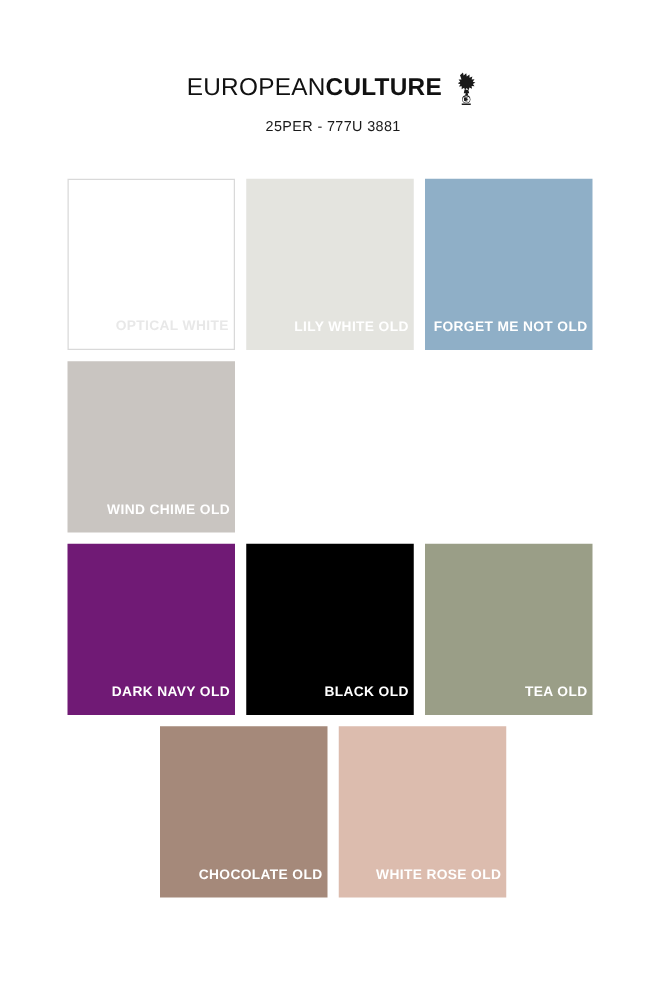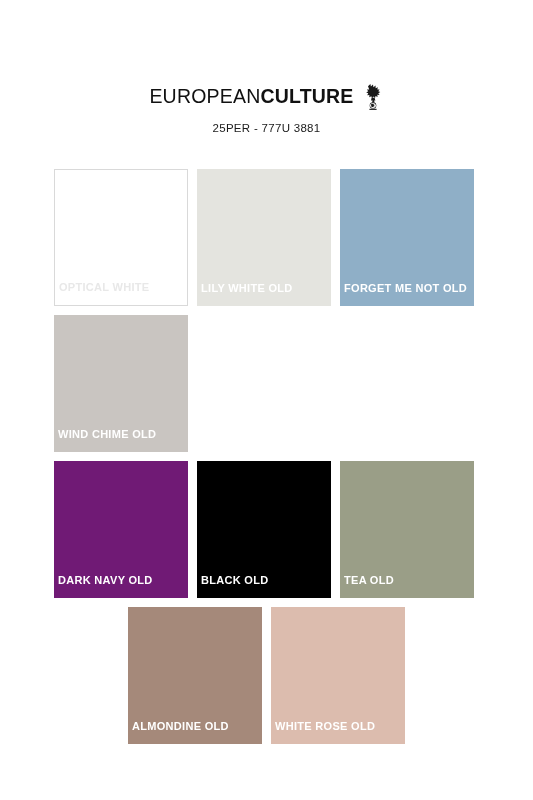--- a/index.html
+++ b/index.html
@@ -17,21 +17,21 @@
   .page {
     position: relative;
     width: 533px;
     height: 800px;
     background: #ffffff;
     box-sizing: border-box;
   }
 
   
   .header {
-    padding-top: 84px;
+    padding-top: 58px;
     text-align: center;
   }
   .brand-line {
     display: flex;
     align-items: center;
     justify-content: center;
     gap: 8px;
     height: 26px;
   }
   .brand-word-light {
@@ -93,21 +93,21 @@
     height: 137px;
     box-sizing: border-box;
     flex: 0 0 auto;
     overflow: hidden;
   }
   .swatch-label {
     position: absolute;
     left: 0;
     right: 0;
     bottom: 11px;
-    text-align: left;
+    text-align: right;
     font-size: 11px;
     font-weight: 700;
     letter-spacing: 0.3px;
     line-height: 14px;
     color: #ffffff;
     padding: 0 4px;
     box-sizing: border-box;
     white-space: pre-line;
   }
   .swatch.bordered {
@@ -165,21 +165,21 @@
         </div>
         <div class="swatch" style="background: rgb(0, 0, 0);">
           <div class="swatch-label" style="color: rgb(255, 255, 255);">BLACK OLD</div>
         </div>
         <div class="swatch" style="background: rgb(154, 158, 135);">
           <div class="swatch-label" style="color: rgb(255, 255, 255);">TEA OLD</div>
         </div>
       </div>
       <div class="row centered">
         <div class="swatch" style="background: rgb(165, 137, 122);">
-          <div class="swatch-label" style="color: rgb(255, 255, 255);">ALMONDINE OLD</div>
+          <div class="swatch-label" style="color: rgb(255, 255, 255);">CHOCOLATE OLD</div>
         </div>
         <div class="swatch" style="background: rgb(220, 188, 174);">
           <div class="swatch-label" style="color: rgb(255, 255, 255);">WHITE ROSE OLD</div>
         </div>
       </div>
     </div>
 
 </div>
 
 </body></html>

